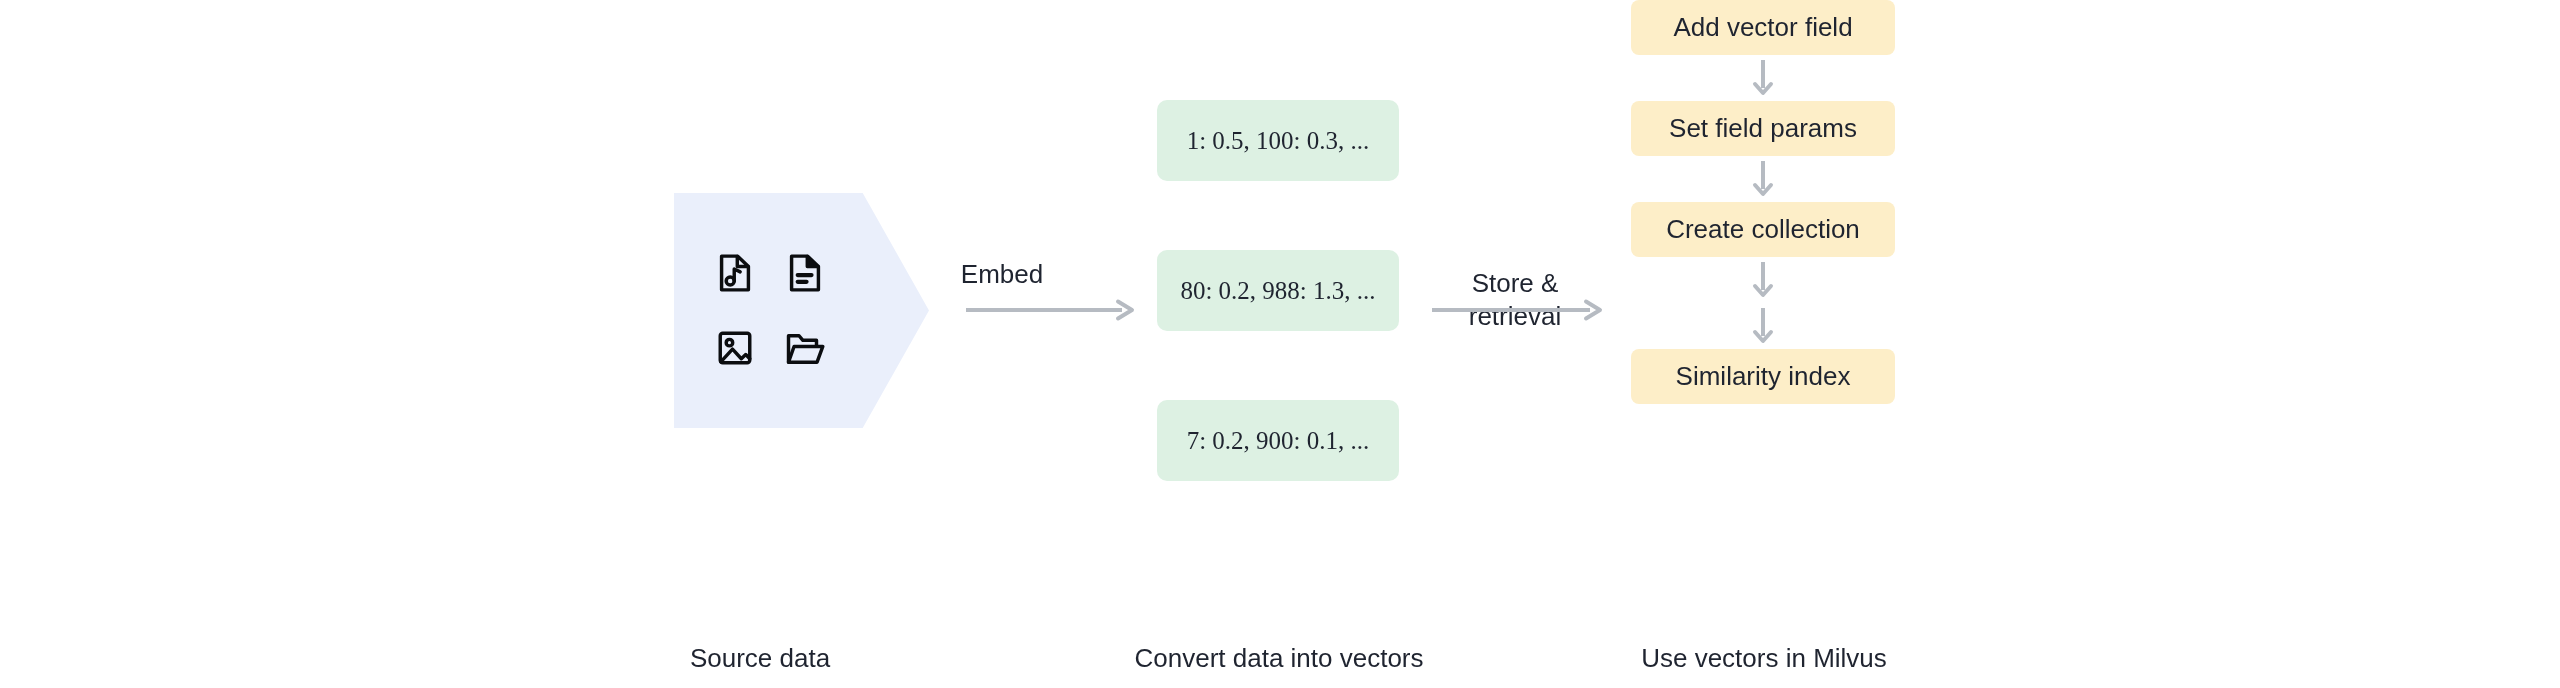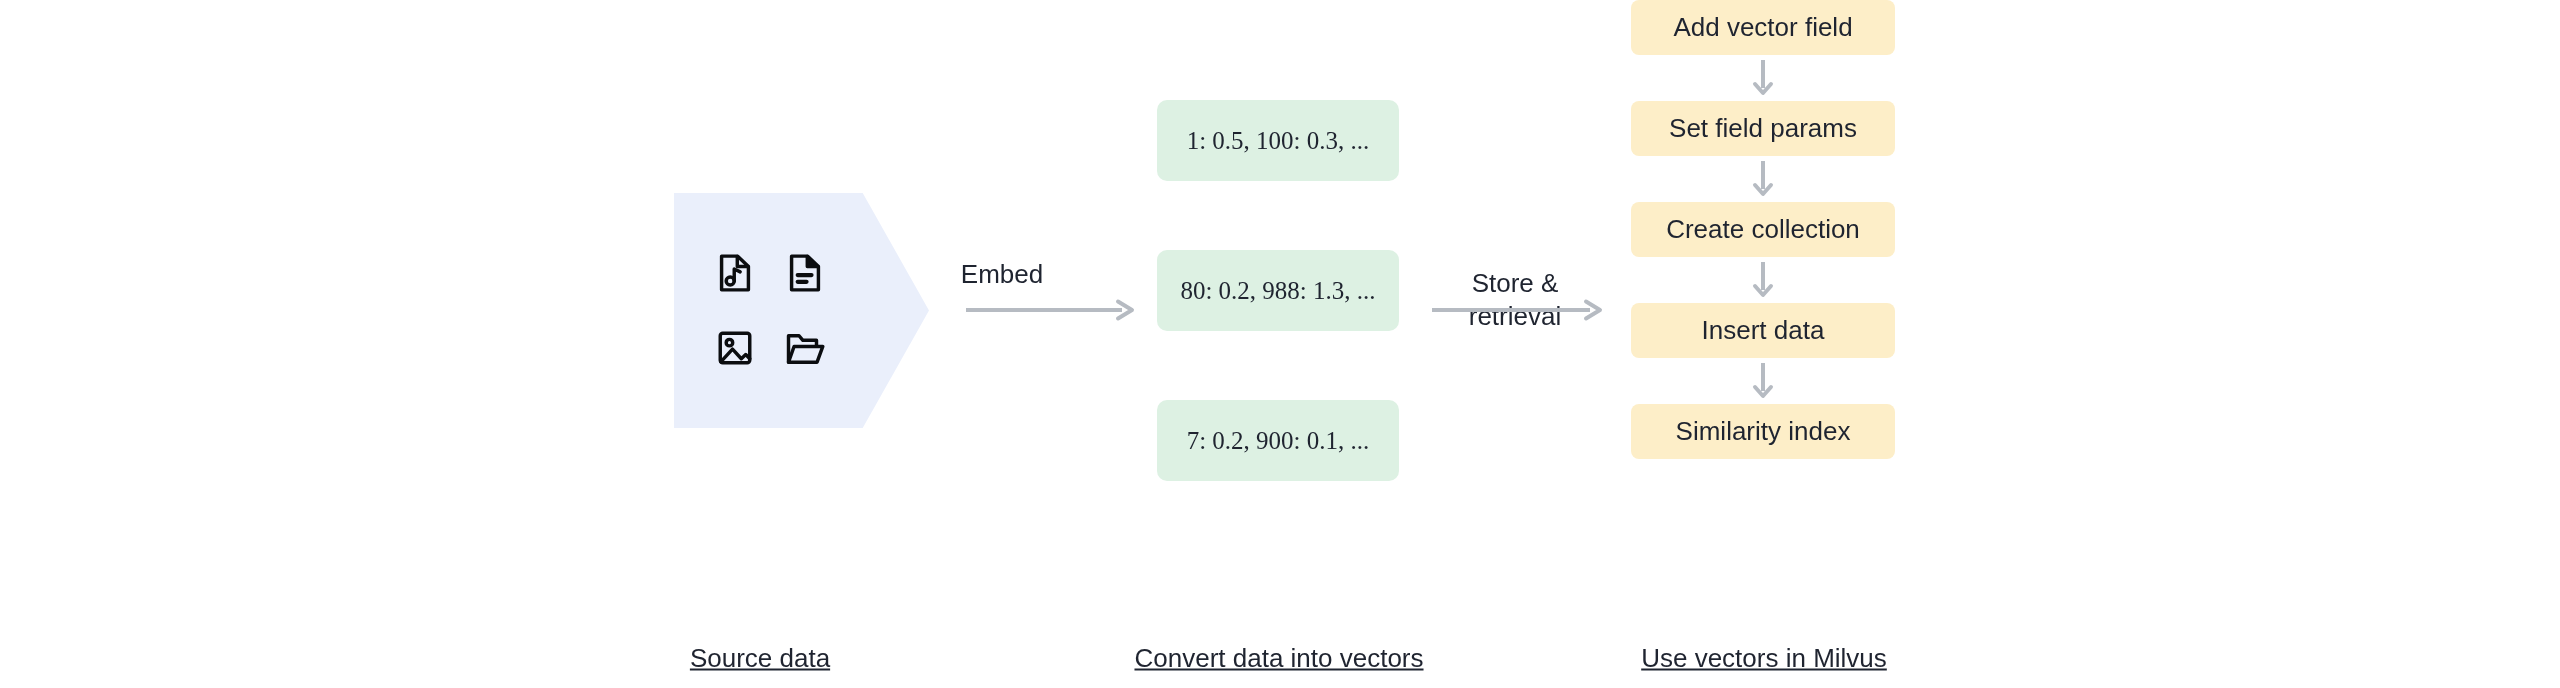--- a/index.html
+++ b/index.html
@@ -116,21 +116,20 @@
 
   
   .caption {
     position: absolute;
     top: 658px;
     color: #1f2430;
     font-size: 26px;
     text-align: center;
     transform: translate(-50%, -50%);
     white-space: nowrap;
-    text-decoration: underline;
   }
 </style>
 </head>
 <body>
 
 <div id="canvas">
 
   <div class="pentagon"></div>
 
   <div class="icon-grid">
@@ -220,21 +219,20 @@
     <div class="step">Create collection</div>
     <div class="v-arrow-spacer"></div>
     <div class="v-arrow">
       <svg width="24" height="36" viewBox="0 0 24 36" fill="none">
         <path d="M12 0 V28" stroke="#b6bbc2" stroke-width="4"></path>
         <path d="M4 24 L12 33 L20 24" stroke="#b6bbc2" stroke-width="4" stroke-linecap="round" stroke-linejoin="round" fill="none"></path>
       </svg>
     </div>
     <div class="v-arrow-spacer"></div>
 
-    <div class="step">Insert data</div>
     <div class="v-arrow-spacer"></div>
     <div class="v-arrow">
       <svg width="24" height="36" viewBox="0 0 24 36" fill="none">
         <path d="M12 0 V28" stroke="#b6bbc2" stroke-width="4"></path>
         <path d="M4 24 L12 33 L20 24" stroke="#b6bbc2" stroke-width="4" stroke-linecap="round" stroke-linejoin="round" fill="none"></path>
       </svg>
     </div>
     <div class="v-arrow-spacer"></div>
 
     <div class="step">Similarity index</div>

